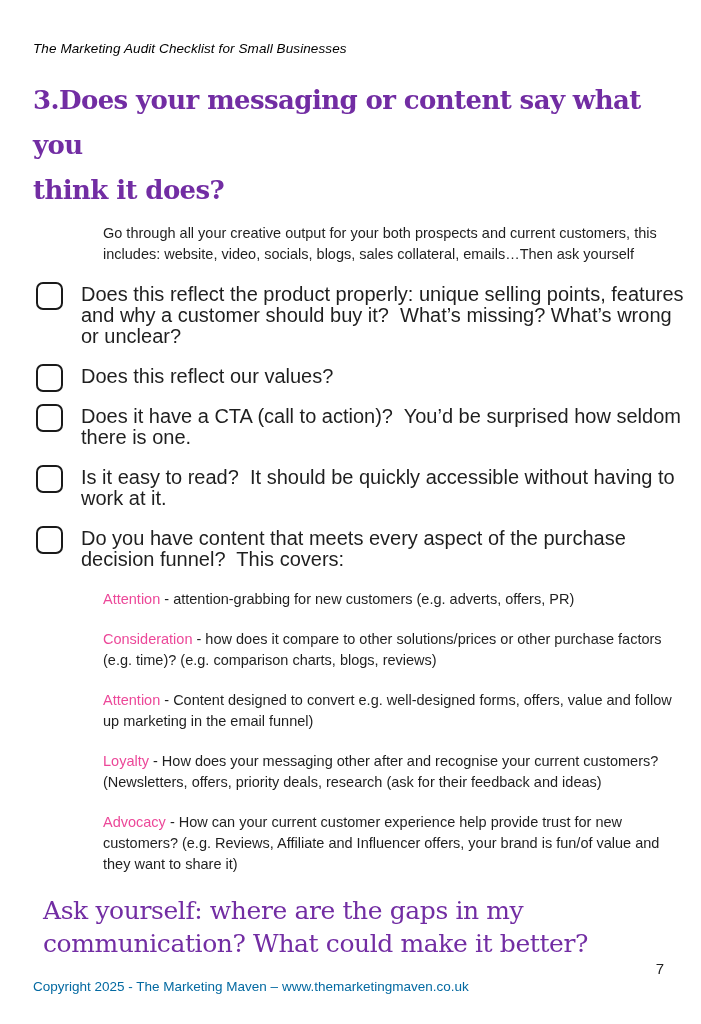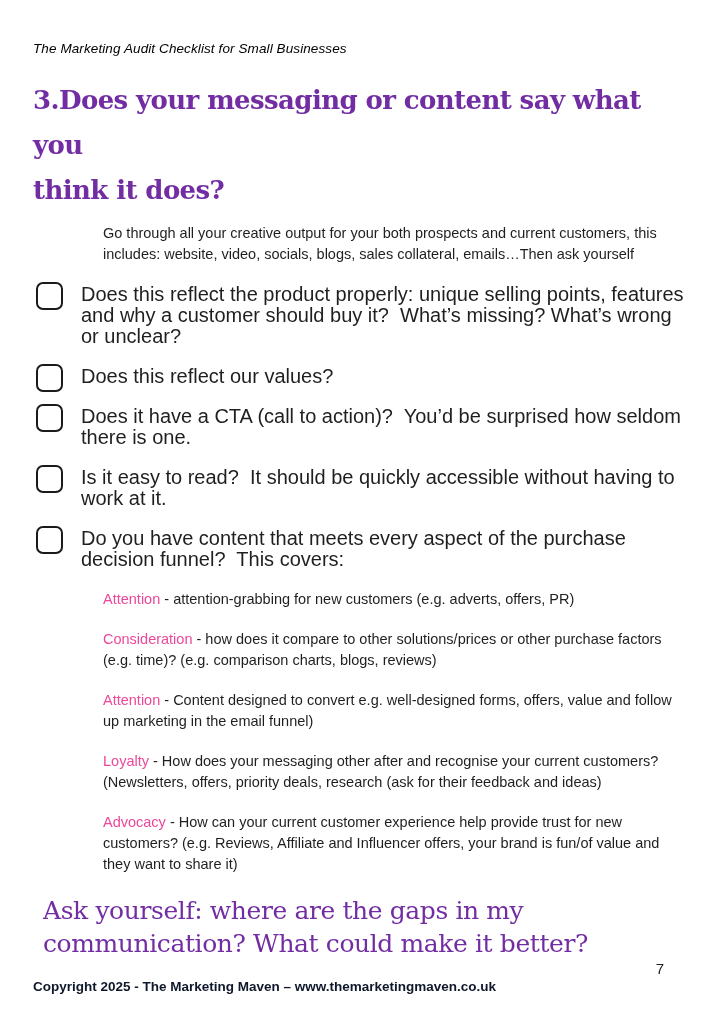--- a/index.html
+++ b/index.html
@@ -66,22 +66,22 @@
     line-height: 33px;
     letter-spacing: -0.4px;
     color: #722DA3;
     margin: 6px 0 0 10px;
   }
   .doc-footer {
     position: absolute;
     left: 33px;
     bottom: 30px;
     font-size: 13.5px;
-    font-weight: 700;
-    color: #0f172a;
+    font-weight: 400;
+    color: #0369a1;
   }
   .page-number {
     position: absolute;
     right: 37px;
     bottom: 47px;
     font-size: 15px;
     color: #1f1f1f;
   }
 </style>
 </head>

